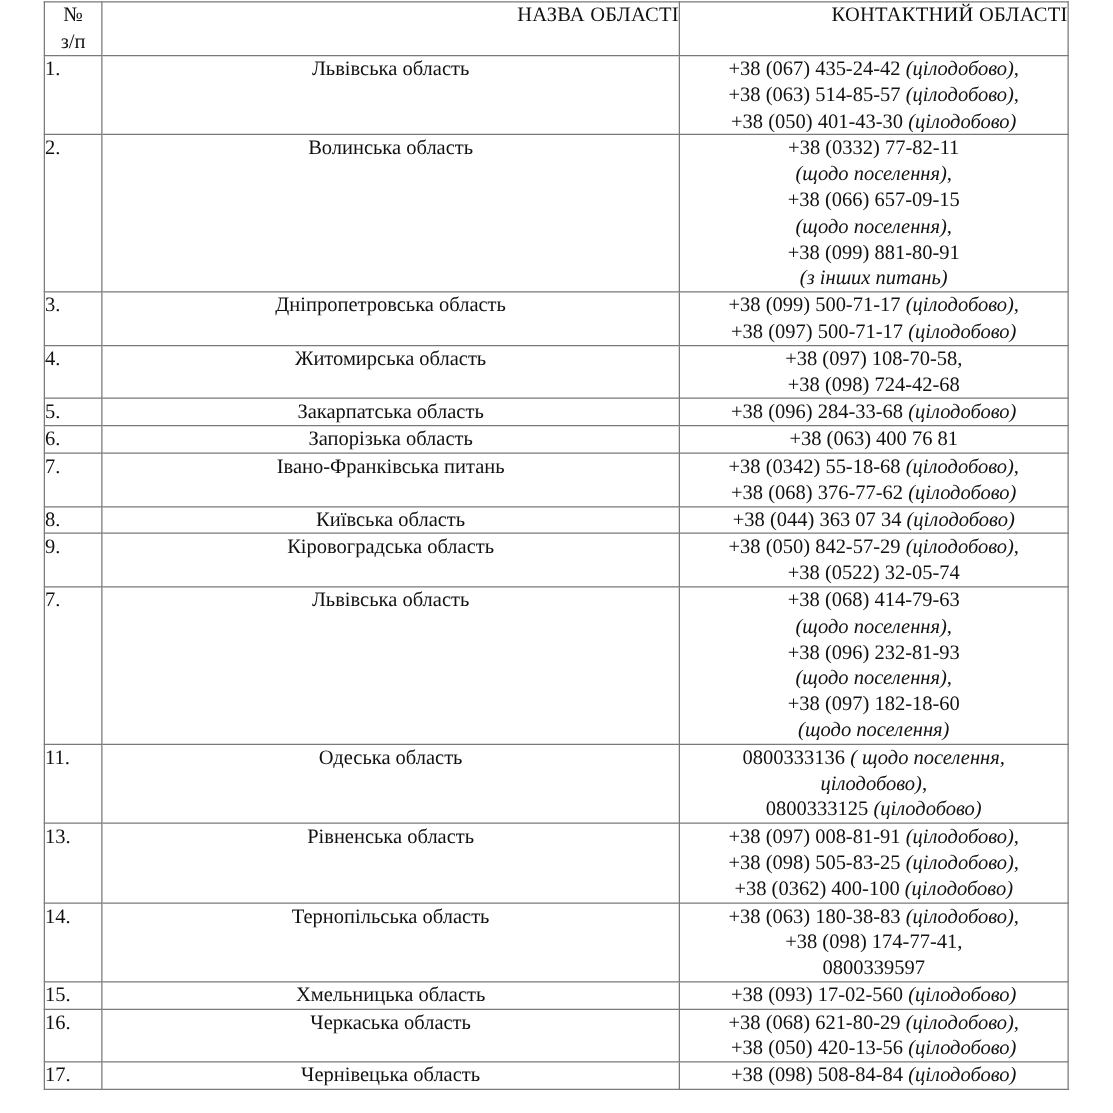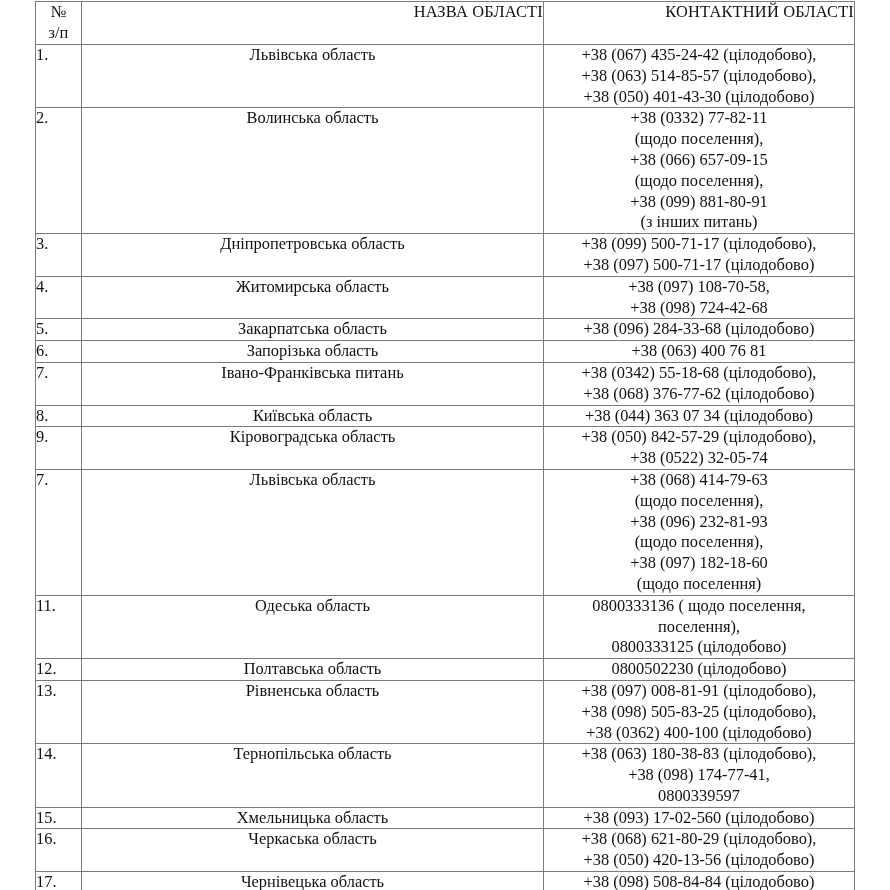--- a/index.html
+++ b/index.html
@@ -50,20 +50,21 @@
       padding-left: 11px;
     }
     td.name {
       text-align: center;
       padding-right: 2px;
     }
     td.phone {
       text-align: center;
     }
     .note {
+      font-style: italic;
       text-align: center;
     }
     .phone-line {
       display: block;
       white-space: nowrap;
     }
   </style>
 </head>
 <body>
 
@@ -169,29 +170,22 @@
             <span class="phone-line"><span></span><span class="note">(щодо поселення)</span><span>,</span></span>
             <span class="phone-line"><span>+38 (097) 182-18-60</span><span class="note"></span><span></span></span>
             <span class="phone-line"><span></span><span class="note">(щодо поселення)</span><span></span></span>
           </td>
         </tr>
         <tr>
           <td class="num">11.</td>
           <td class="name">Одеська область</td>
           <td class="phone">
             <span class="phone-line"><span>0800333136 </span><span class="note">( щодо поселення,</span><span></span></span>
-            <span class="phone-line"><span></span><span class="note">поселення)</span><span>,</span></span>
+            <span class="phone-line"><span></span><span class="note">цілодобово)</span><span>,</span></span>
             <span class="phone-line"><span>0800333125 </span><span class="note">(цілодобово)</span><span></span></span>
-          </td>
-        </tr>
-        <tr>
-          <td class="num">12.</td>
-          <td class="name">Полтавська область</td>
-          <td class="phone">
-            <span class="phone-line"><span>0800502230 </span><span class="note">(цілодобово)</span><span></span></span>
           </td>
         </tr>
         <tr>
           <td class="num">13.</td>
           <td class="name">Рівненська область</td>
           <td class="phone">
             <span class="phone-line"><span>+38 (097) 008-81-91 </span><span class="note">(цілодобово)</span><span>,</span></span>
             <span class="phone-line"><span>+38 (098) 505-83-25 </span><span class="note">(цілодобово)</span><span>,</span></span>
             <span class="phone-line"><span>+38 (0362) 400-100 </span><span class="note">(цілодобово)</span><span></span></span>
           </td>

